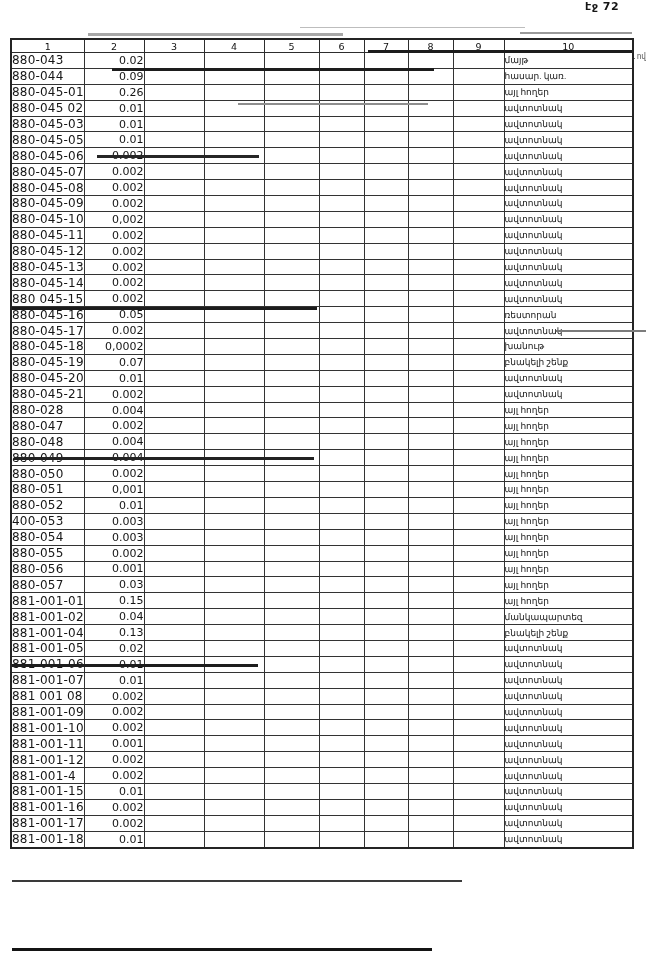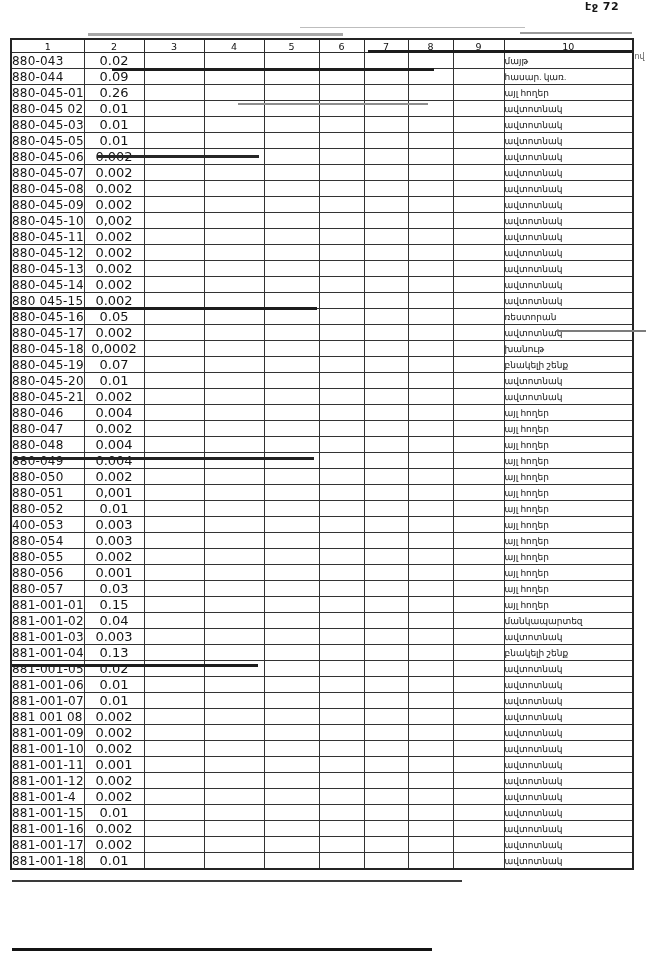--- a/index.html
+++ b/index.html
@@ -23,20 +23,21 @@
     font-weight: bold;
     letter-spacing: 0.5px;
     color: #161616;
   }
   .stray-mark {
     position: absolute;
     top: 52px;
     left: 632px;
     font-size: 8px;
     color: #5a5a5a;
+    font-family: Liberation Mono, monospace;
   }
   table.register {
     position: absolute;
     top: 38px;
     left: 10px;
     width: 622px;
     border-collapse: collapse;
     table-layout: fixed;
     border: 2px solid #242424;
   }
@@ -58,22 +59,22 @@
     white-space: nowrap;
     background: #fff;
   }
   td.c-id {
     font-size: 12px;
     padding-left: 3px;
     letter-spacing: 0.2px;
     color: #161616;
   }
   td.c-val {
-    font-size: 13px;
-    text-align: center;
+    font-size: 11px;
+    text-align: right;
     color: #141414;
   }
   td.c-use {
     font-size: 9px;
     padding-left: 3px;
     color: #161616;
     font-family: Liberation Serif, serif;
   }
   td.c-empty { background: #fff; }
   .artifact {
@@ -388,21 +389,21 @@
         <td class="c-empty"></td>
         <td class="c-empty"></td>
         <td class="c-empty"></td>
         <td class="c-empty"></td>
         <td class="c-empty"></td>
         <td class="c-empty"></td>
         <td class="c-empty"></td>
         <td class="c-use">ավտոտնակ</td>
       </tr>
       <tr>
-        <td class="c-id">880-046</td>
+        <td class="c-id">880-028</td>
         <td class="c-val">0.004</td>
         <td class="c-empty"></td>
         <td class="c-empty"></td>
         <td class="c-empty"></td>
         <td class="c-empty"></td>
         <td class="c-empty"></td>
         <td class="c-empty"></td>
         <td class="c-empty"></td>
         <td class="c-use">այլ հողեր</td>
       </tr>
@@ -554,32 +555,20 @@
         <td class="c-id">881-001-02</td>
         <td class="c-val">0.04</td>
         <td class="c-empty"></td>
         <td class="c-empty"></td>
         <td class="c-empty"></td>
         <td class="c-empty"></td>
         <td class="c-empty"></td>
         <td class="c-empty"></td>
         <td class="c-empty"></td>
         <td class="c-use">մանկապարտեզ</td>
-      </tr>
-      <tr>
-        <td class="c-id">881-001-03</td>
-        <td class="c-val">0.003</td>
-        <td class="c-empty"></td>
-        <td class="c-empty"></td>
-        <td class="c-empty"></td>
-        <td class="c-empty"></td>
-        <td class="c-empty"></td>
-        <td class="c-empty"></td>
-        <td class="c-empty"></td>
-        <td class="c-use">ավտոտնակ</td>
       </tr>
       <tr>
         <td class="c-id">881-001-04</td>
         <td class="c-val">0.13</td>
         <td class="c-empty"></td>
         <td class="c-empty"></td>
         <td class="c-empty"></td>
         <td class="c-empty"></td>
         <td class="c-empty"></td>
         <td class="c-empty"></td>

